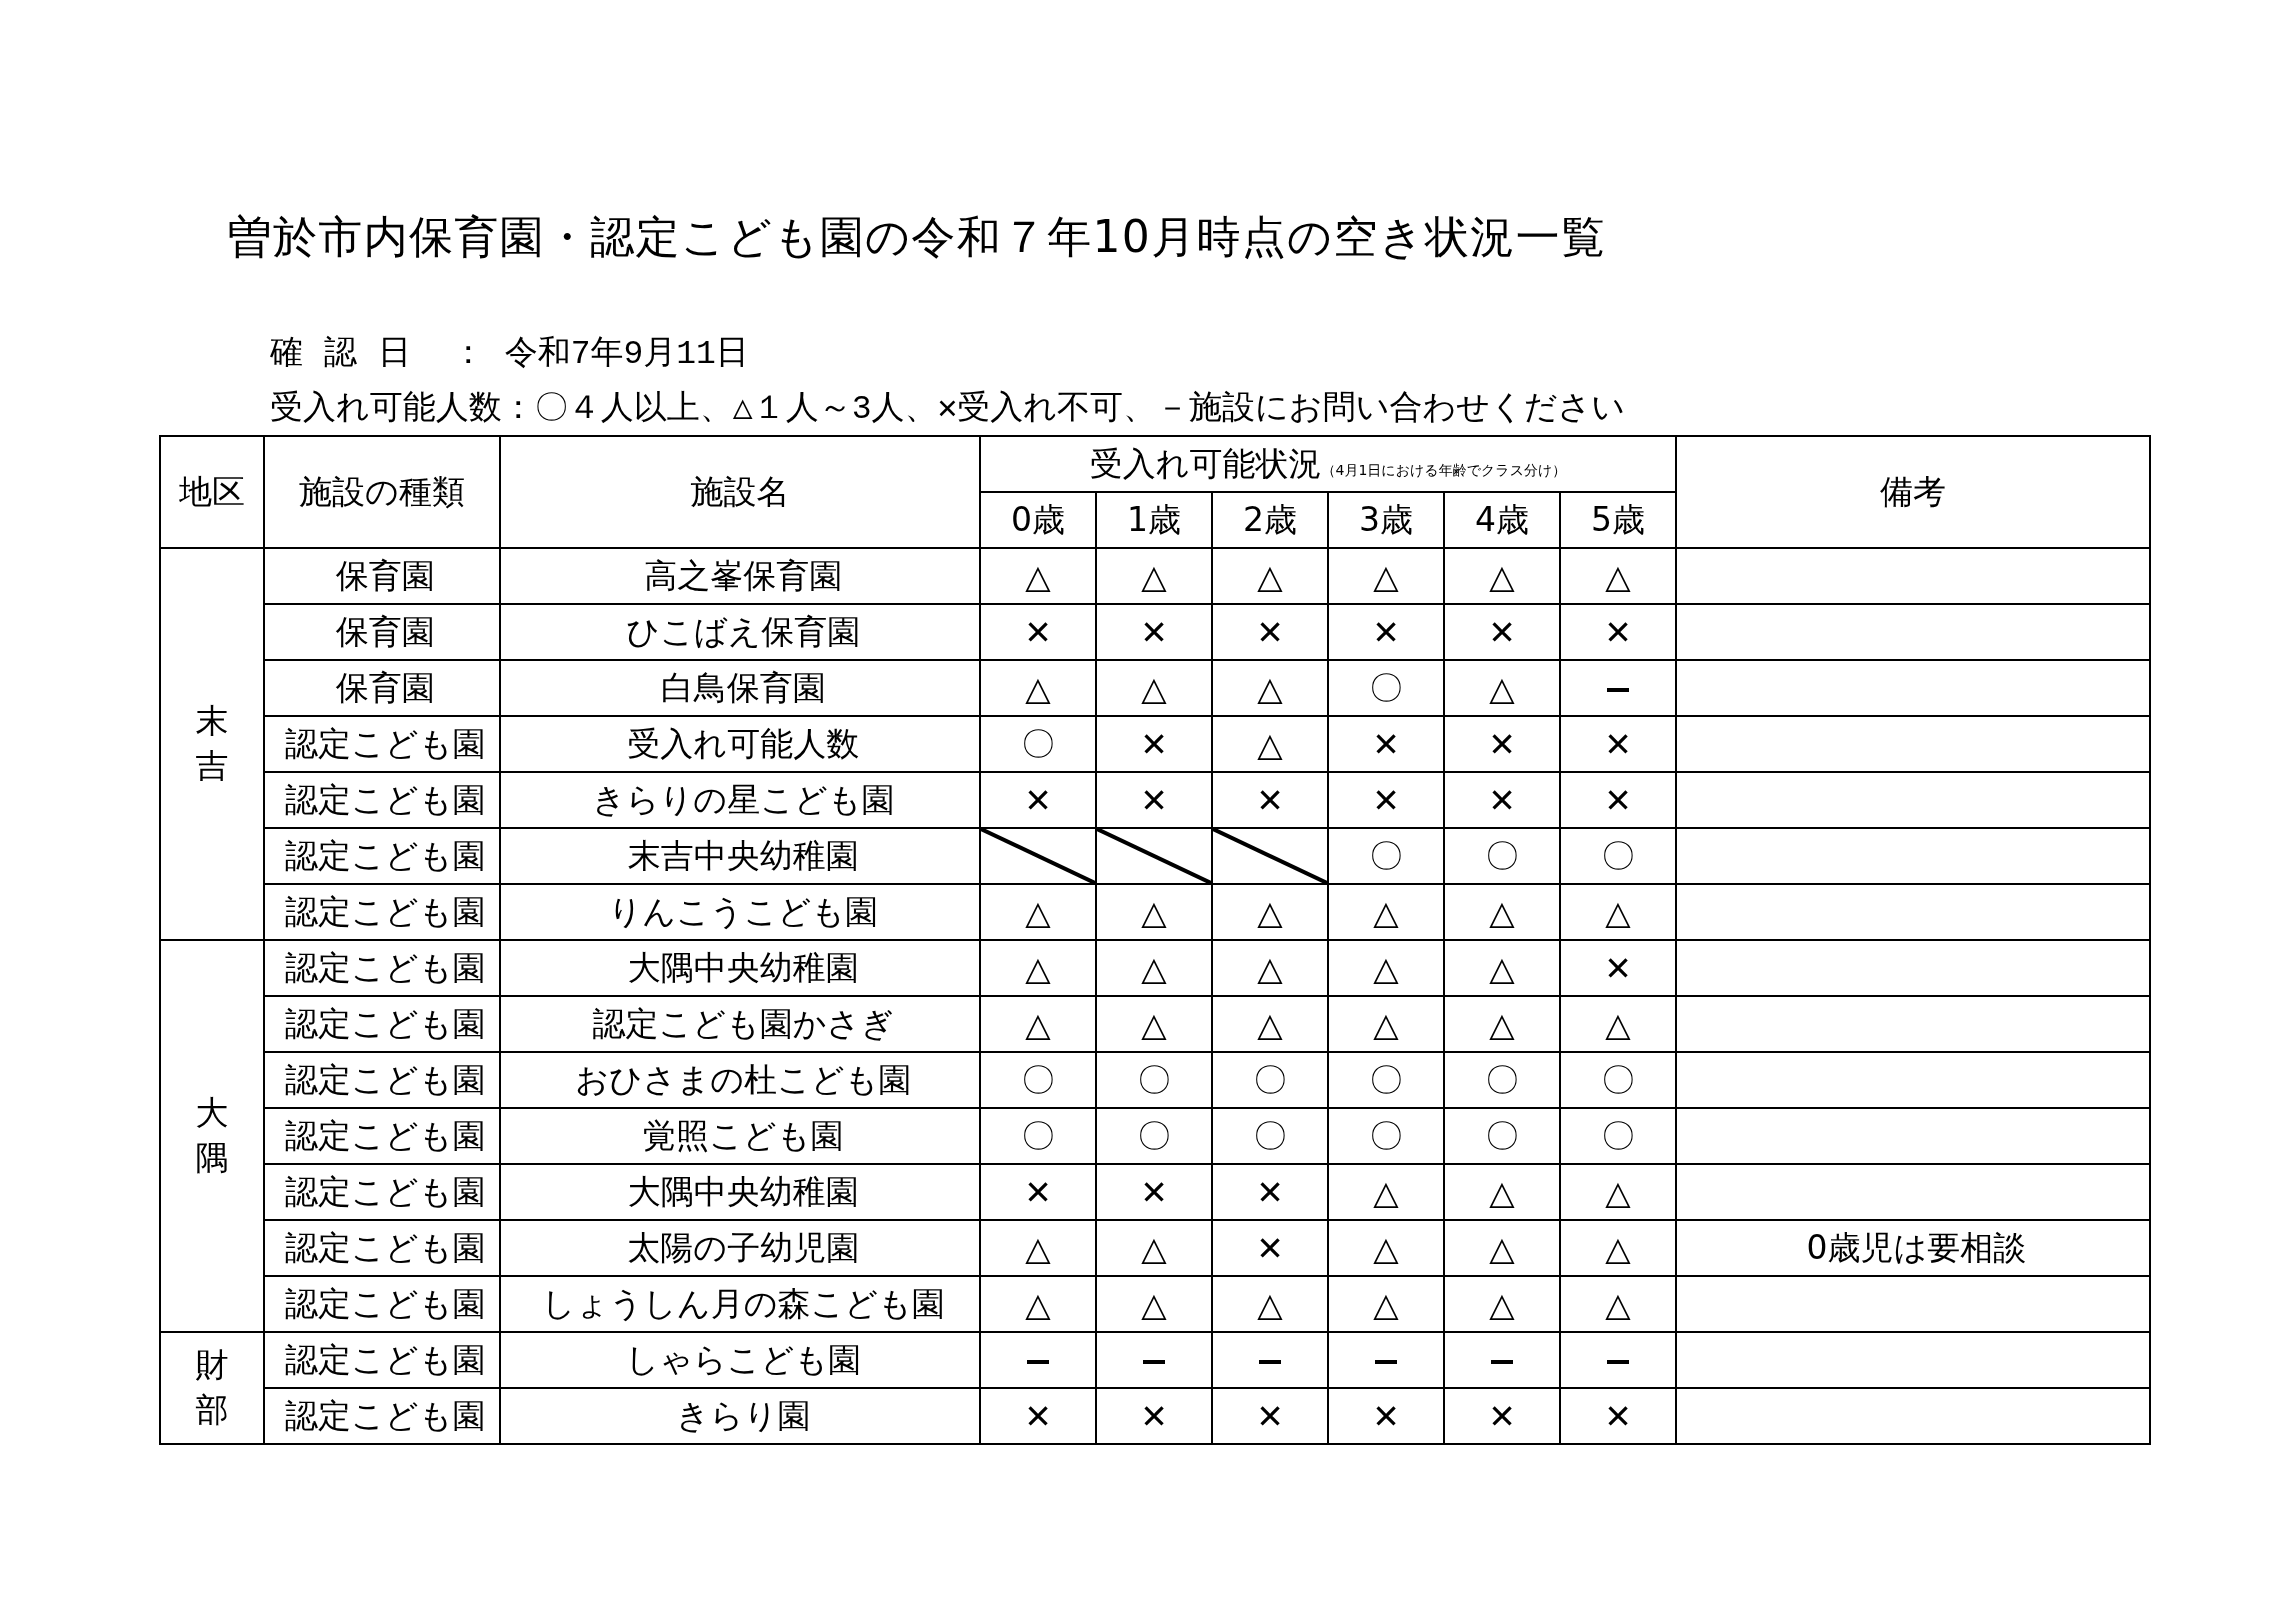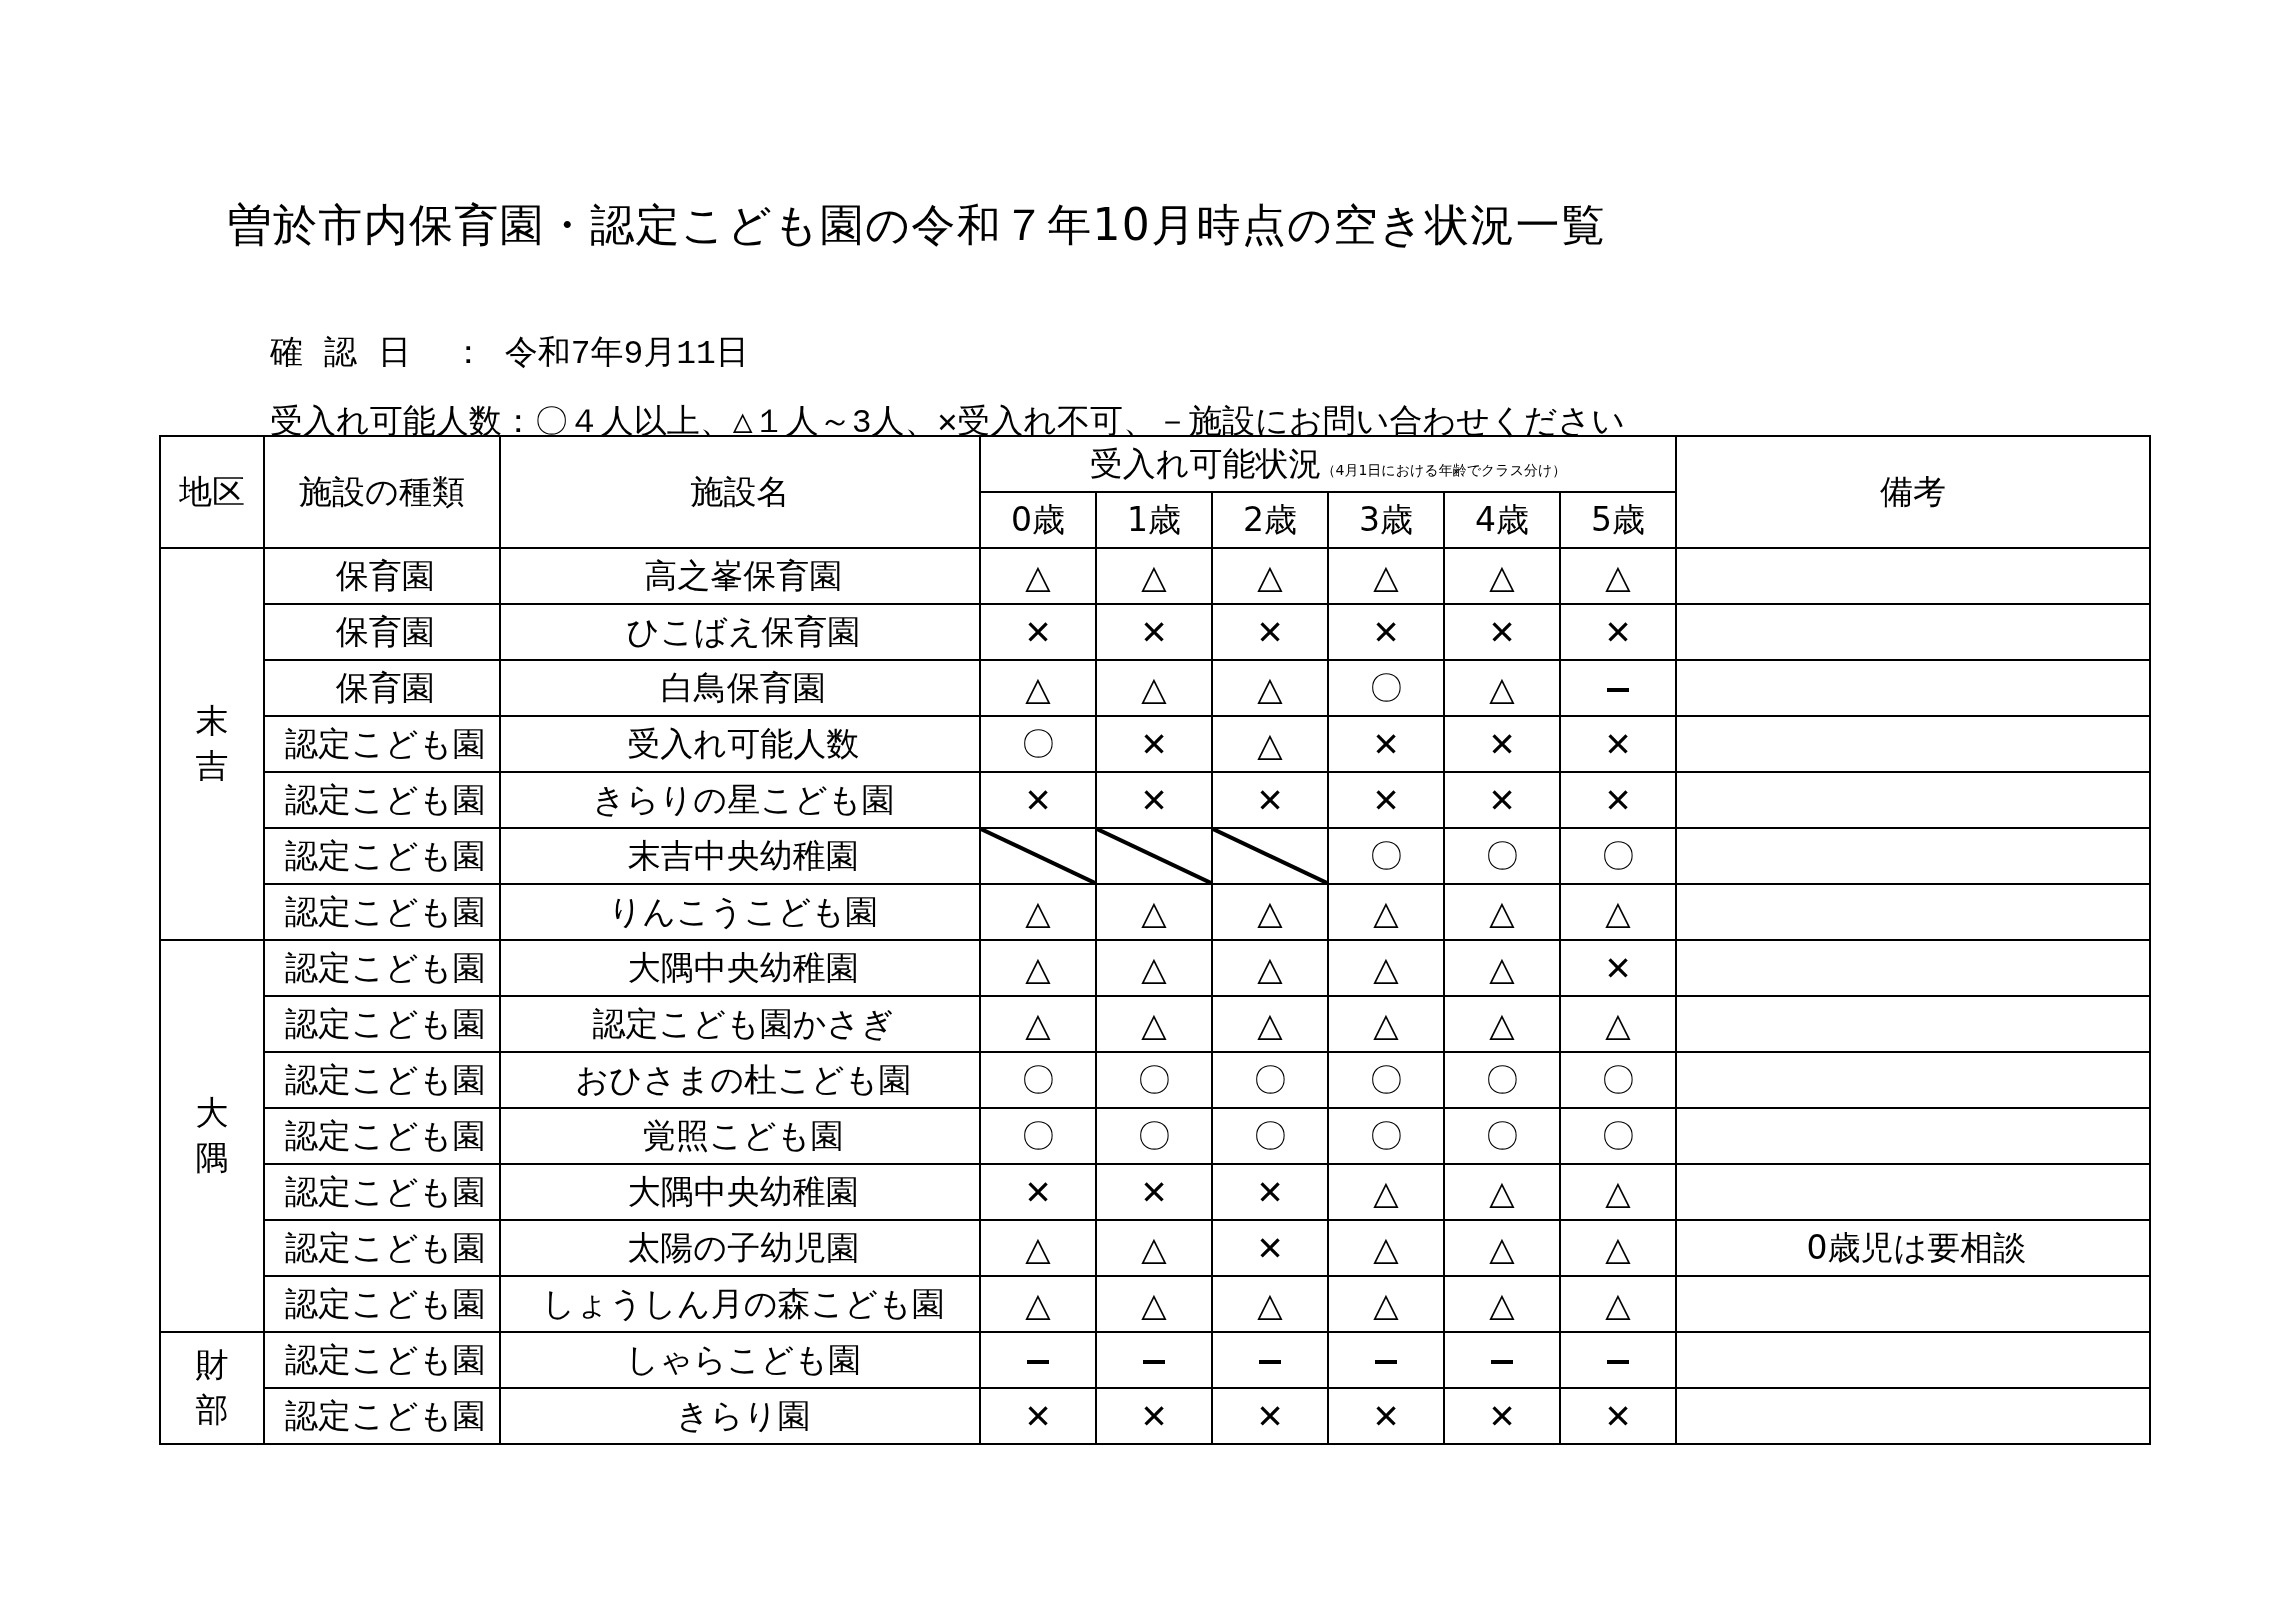--- a/index.html
+++ b/index.html
@@ -1,22 +1,22 @@
 <!DOCTYPE html>
 <html style="font-size:10.5px"><head>
 <meta charset="utf-8">
 <style>
   html, body { margin:0; padding:0; background:#ffffff; }
   body { width:2295px; height:1623px; position:relative; overflow:hidden;
          font-family: "DejaVu Sans", "Liberation Sans", sans-serif; color:#000; }
-  .title { position:absolute; left:0; width:1834px; top:196px; text-align:center;
+  .title { position:absolute; left:0; width:1834px; top:208px; text-align:center;
            font-size:44px; letter-spacing:1.3px; }
   .meta { position:absolute; left:270px; font-size:33px; white-space:nowrap;font-family:Liberation Mono, monospace; }
   .meta.date { top:330px; }
-  .meta.legend { top:399px; }
+  .meta.legend { top:385px; }
   .meta .label-spaced { letter-spacing:21px; }
   table.grid { position:absolute; left:159px; top:435px; width:1989px;
                border-collapse:collapse; table-layout:fixed; }
   table.grid td, table.grid th { border:2.6px solid #000; padding:0; font-weight:normal;
                font-size:33px; height:54px; }
   table.grid th { text-align:center; }
   .hdr-top { height:54px;padding-left:28px; }
   .hdr-sub { font-size:14px; }
   .cell-type, .cell-name, .cell-note { text-align:center; padding-left:6.5px !important; white-space:nowrap; overflow:hidden; }
   .cell-mark { text-align:center; font-size:34px; }

